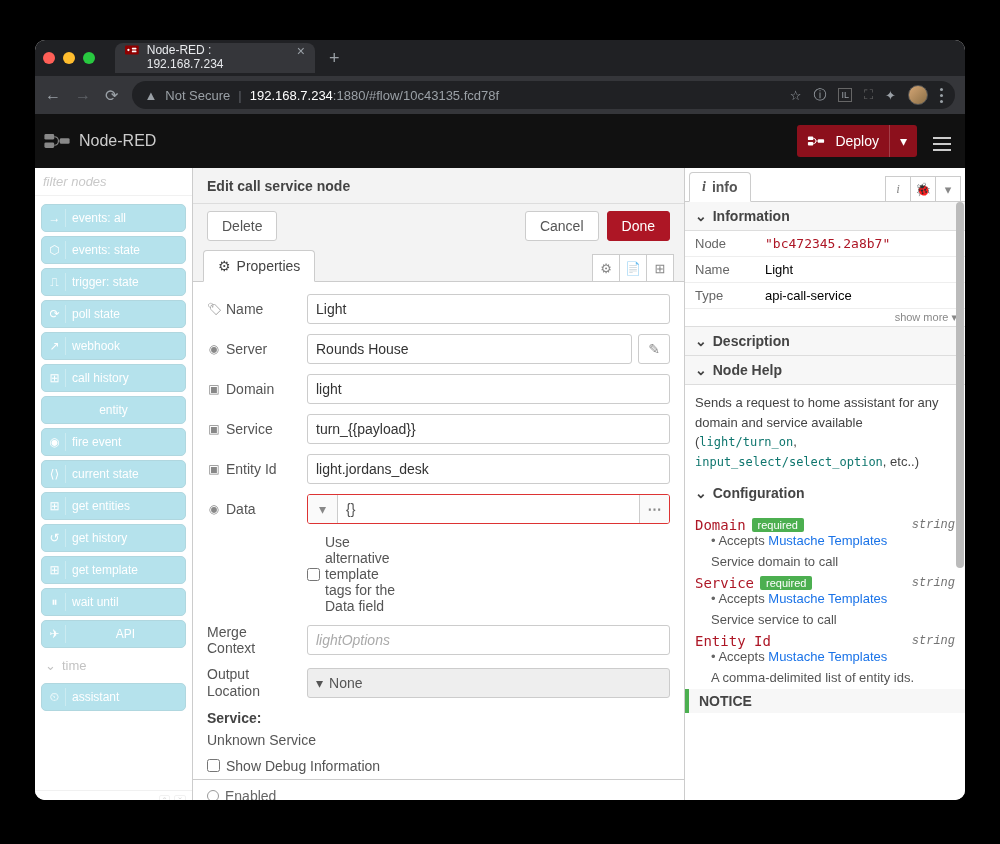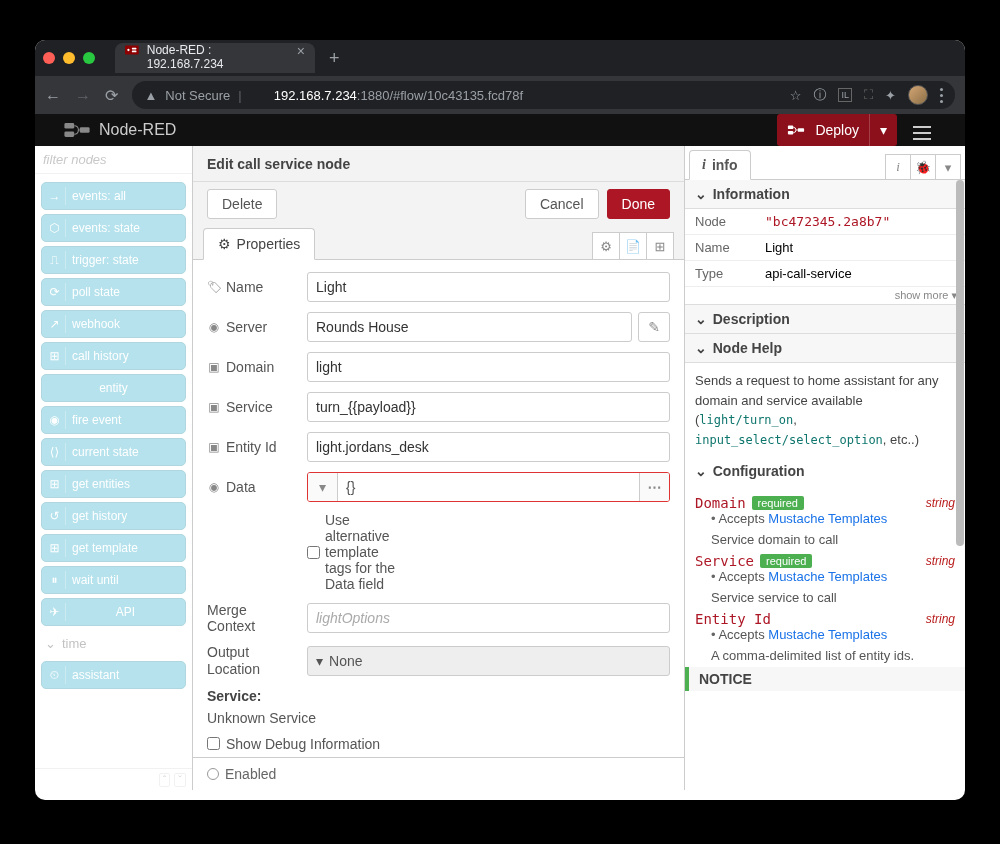--- a/index.html
+++ b/index.html
@@ -16,30 +16,30 @@
 .tc-min { background: #ffbd2e; }
 .tc-max { background: #28c940; }
 .tab { background: #35363a; color: #e8eaed; height: 30px; display: flex; padding: 0 10px; gap: 8px; border-radius: 8px 8px 0 0; font-size: 12px; width: 200px; }
 .tab-icon { width: 14px; height: 14px; }
 .tab-close { color: #9aa0a6; font-size: 14px; margin-left: auto; }
 .new-tab { color: #9aa0a6; font-size: 18px; padding: 0 6px; }
 
 .addr-bar { height: 38px; background: #35363a; display: flex; align-items: center; padding: 0 10px; gap: 14px; color: #9aa0a6; }
 .nav-ico { font-size: 16px; }
 .addr-field { flex: 1; background: #202124; height: 28px; border-radius: 14px; display: flex; align-items: center; padding: 0 12px; gap: 8px; color: #9aa0a6; font-size: 13px; }
-.addr-field .url { color: #e8eaed; margin-left: 24px; }
+.addr-field .url { color: #e8eaed; }
 .addr-field .url .host { color: #fff; }
 .addr-field .url .path { color: #9aa0a6; }
 .addr-right { margin-left: auto; display: flex; gap: 12px; align-items: center; }
 .avatar { width: 20px; height: 20px; border-radius: 50%; background: linear-gradient(135deg, #d4a574, #8b6f47); border: 1px solid #555; }
 .menu-dots { display: flex; flex-direction: column; gap: 3px; }
 .menu-dots span { width: 3px; height: 3px; background: #9aa0a6; border-radius: 50%; }
 
 
-.nr-header { height: 32px; background: #111; display: flex; align-items: center; padding: 0 28px; color: #ccc; }
+.nr-header { height: 54px; background: #111; display: flex; align-items: center; padding: 0 8px; color: #ccc; }
 .nr-logo { display: flex; align-items: center; gap: 8px; font-size: 16px; }
 .nr-logo-icon { width: 28px; height: 18px; }
 .nr-right { margin-left: auto; display: flex; align-items: flex-end; gap: 10px; }
 .deploy-btn { background: #8c101c; color: #fff; display: flex; align-items: center; height: 32px; padding: 0 10px; gap: 10px; border-radius: 3px; cursor: pointer; }
 .deploy-btn .caret { border-left: 1px solid rgba(255,255,255,0.2); padding-left: 10px; height: 100%; display: flex; align-items: center; }
 .hamburger { display: flex; flex-direction: column; gap: 4px; padding: 6px; }
 .hamburger span { width: 18px; height: 2px; background: #ccc; }
 
 
 .nr-body { display: flex; height: calc(100% - 36px - 38px - 42px); }
@@ -107,21 +107,21 @@
 .show-more { text-align: right; padding: 2px 8px; font-size: 11px; color: #888; border-bottom: 1px solid #ddd; cursor: pointer; }
 
 .help-body { padding: 8px 10px; font-size: 13px; color: #444; line-height: 1.5; }
 .help-body code { font-family: Menlo, monospace; font-size: 12px; }
 .code-red { color: #0f766e; }
 .help-link { color: #1a73e8; }
 .conf-sec { padding: 4px 10px; }
 .conf-h { font-weight: bold; color: #444; margin: 6px 0; display: flex; align-items: center; gap: 6px; }
 .dl dt { font-family: Menlo, monospace; color: #ad1625; display: flex; align-items: center; gap: 6px; margin-top: 6px; }
 .badge-req { background: #4caf50; color: #fff; font-size: 11px; padding: 1px 6px; border-radius: 2px; font-family: Liberation Sans, sans-serif; }
-.type-lbl { margin-left: auto; color: #b91c1c; font-style: italic; font-size: 12px; font-family: Liberation Sans, sans-serif; }
+.type-lbl { margin-left: auto; color: #737373; font-style: italic; font-size: 12px; font-family: Liberation Mono, monospace; }
 .dl dd { margin-left: 16px;Color: #555; font-size: 13px; }
 .dl dd .bullet::before { content: "• "; color: #666; }
 .notice { border-left: 4px solid #4caf50; padding: 4px 10px; background: #f7f7f7; font-weight: bold; color: #444; }
 
 .scroll-track { position: absolute; right: 0; top: 0; width: 10px; height: 100%; }
 .scroll-thumb { position: absolute; right: 1px; width: 8px; background: #bbb; border-radius: 4px; }
 
 </style>
 </head>
 <body>

